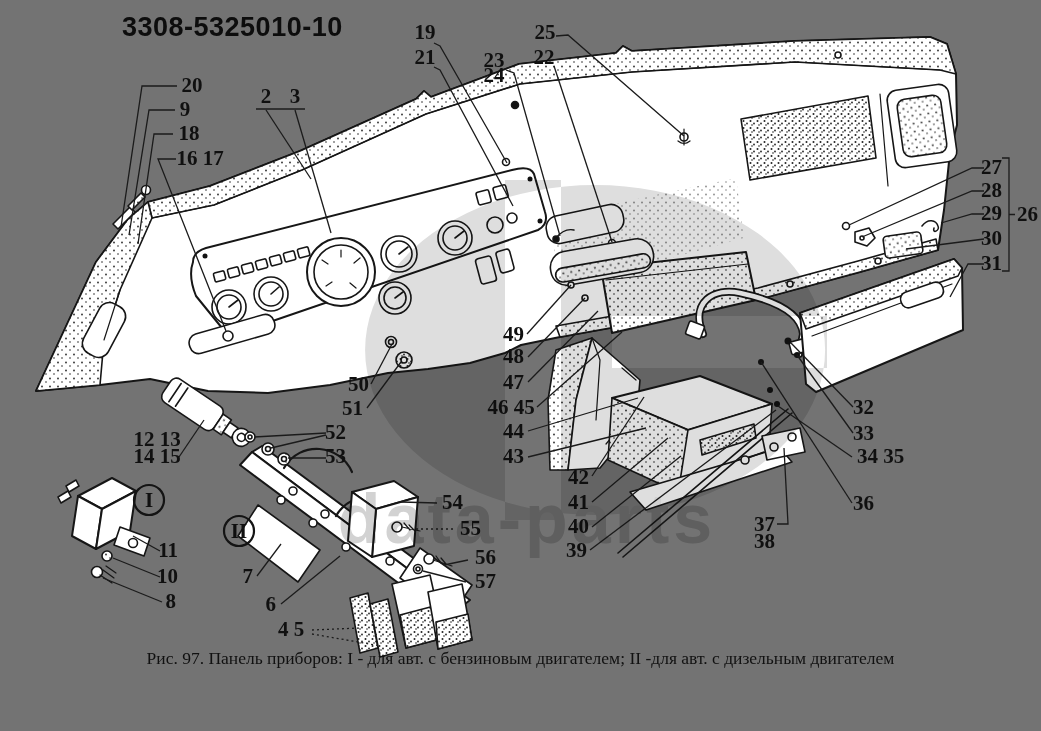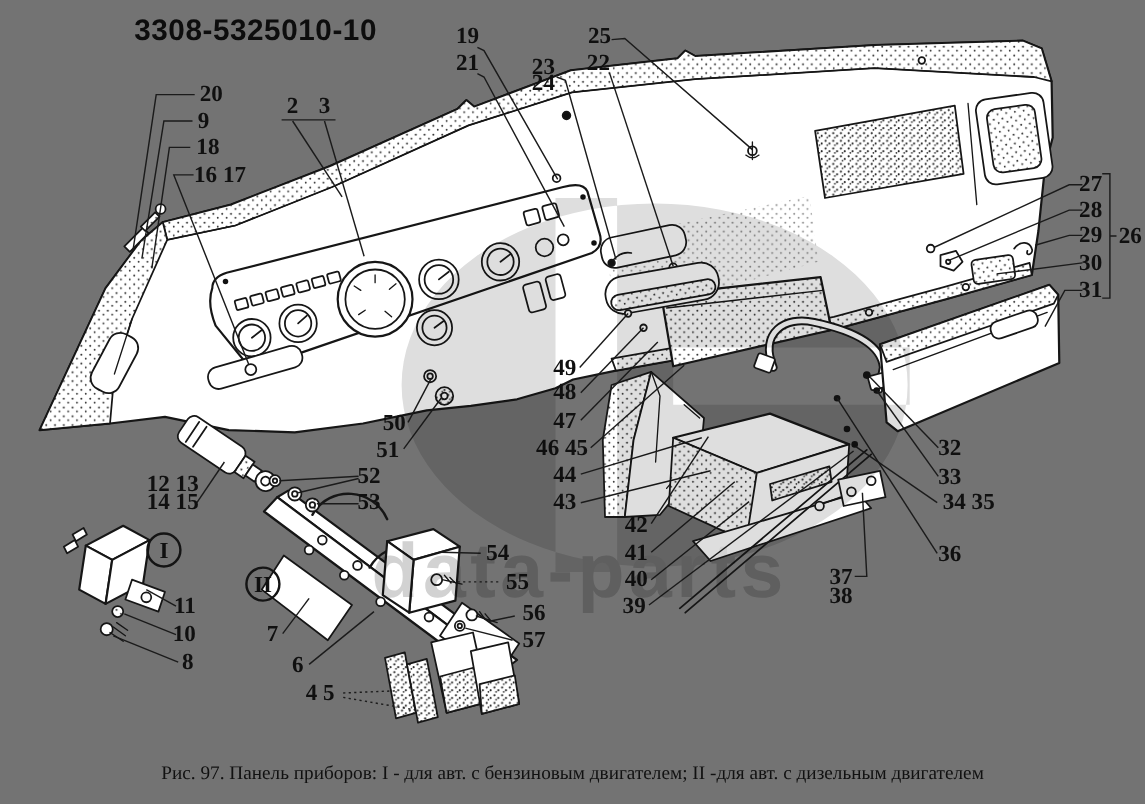--- a/index.html
+++ b/index.html
@@ -1,20 +1,20 @@
 <!DOCTYPE html>
 <html><head>
 <meta charset="utf-8">
 <style>
   html,body{margin:0;padding:0;background:#f2f2f2;}
   .page{position:relative;width:1041px;height:731px;background:#737373;overflow:hidden;
         font-family:"Liberation Serif",serif;}
   .title{position:absolute;left:122px;top:12px;font-family:"Liberation Sans",sans-serif;
          font-weight:bold;font-size:27px;letter-spacing:.5px;color:#0d0d0d;white-space:nowrap;}
-  .caption{position:absolute;left:0;right:0;top:692px;text-align:center;
+  .caption{position:absolute;left:0;right:0;top:648px;text-align:center;
            font-size:17.5px;color:#111;white-space:nowrap;}
   svg{position:absolute;left:0;top:0;}
   .leader{fill:none;stroke:#1b1b1b;stroke-width:1.3px;}
   .leader.dashed{stroke-dasharray:2 3;}
   .callout{font-family:"Liberation Serif",serif;font-size:21px;font-weight:bold;fill:#101010;}
   .marker-circle{fill:none;stroke:#141414;stroke-width:2.2px;}
   .marker-label{font-family:"Liberation Serif",serif;font-size:21px;font-weight:bold;fill:#101010;}
   .wm-text{font-family:"Liberation Sans",sans-serif;font-weight:bold;font-size:70px;letter-spacing:4px;}
 </style>
 </head>

